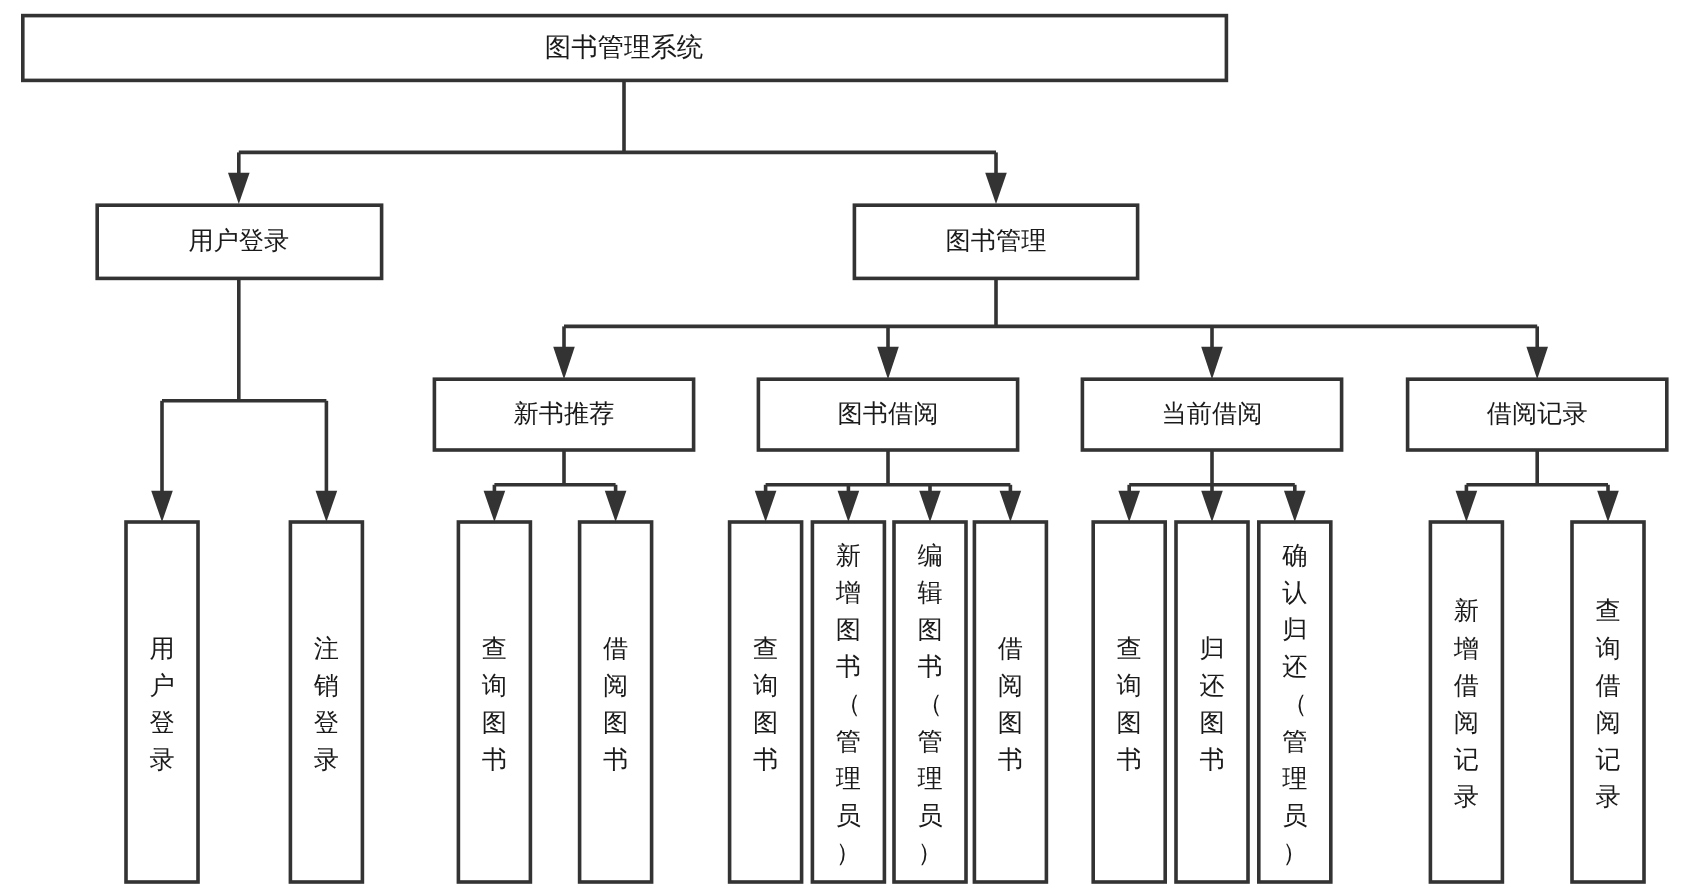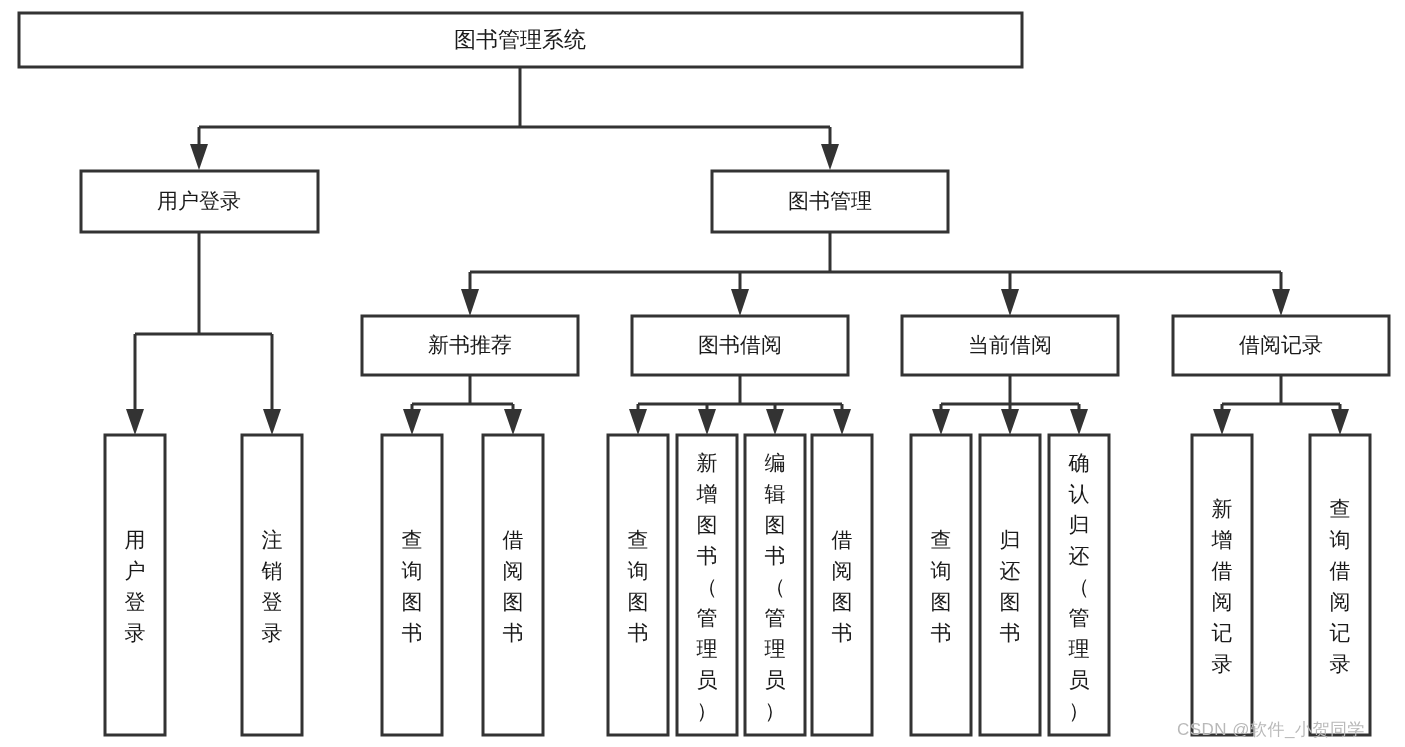--- a/index.html
+++ b/index.html
@@ -225,14 +225,13 @@
         <text class="vlabel" x="775" y="469.68"><tspan x="775">编</tspan><tspan x="775" dy="31">辑</tspan><tspan x="775" dy="31">图</tspan><tspan x="775" dy="31">书</tspan><tspan x="775" dy="31" transform="rotate(90 775 0)">（</tspan><tspan x="775" dy="31">管</tspan><tspan x="775" dy="31">理</tspan><tspan x="775" dy="31">员</tspan><tspan x="775" dy="31" transform="rotate(90 775 0)">）</tspan></text>
         <text class="vlabel" x="842" y="547.18"><tspan x="842">借</tspan><tspan x="842" dy="31">阅</tspan><tspan x="842" dy="31">图</tspan><tspan x="842" dy="31">书</tspan></text>
         <text class="vlabel" x="941" y="547.18"><tspan x="941">查</tspan><tspan x="941" dy="31">询</tspan><tspan x="941" dy="31">图</tspan><tspan x="941" dy="31">书</tspan></text>
         <text class="vlabel" x="1010" y="547.18"><tspan x="1010">归</tspan><tspan x="1010" dy="31">还</tspan><tspan x="1010" dy="31">图</tspan><tspan x="1010" dy="31">书</tspan></text>
         <text class="vlabel" x="1079" y="469.68"><tspan x="1079">确</tspan><tspan x="1079" dy="31">认</tspan><tspan x="1079" dy="31">归</tspan><tspan x="1079" dy="31">还</tspan><tspan x="1079" dy="31" transform="rotate(90 1079 0)">（</tspan><tspan x="1079" dy="31">管</tspan><tspan x="1079" dy="31">理</tspan><tspan x="1079" dy="31">员</tspan><tspan x="1079" dy="31" transform="rotate(90 1079 0)">）</tspan></text>
         <text class="vlabel" x="1222" y="516.18"><tspan x="1222">新</tspan><tspan x="1222" dy="31">增</tspan><tspan x="1222" dy="31">借</tspan><tspan x="1222" dy="31">阅</tspan><tspan x="1222" dy="31">记</tspan><tspan x="1222" dy="31">录</tspan></text>
         <text class="vlabel" x="1340" y="516.18"><tspan x="1340">查</tspan><tspan x="1340" dy="31">询</tspan><tspan x="1340" dy="31">借</tspan><tspan x="1340" dy="31">阅</tspan><tspan x="1340" dy="31">记</tspan><tspan x="1340" dy="31">录</tspan></text>
       </g>
   </svg>
 
-  <div class="watermark">CSDN @软件_小贺同学</div>
 </div>
 
 </body></html>

